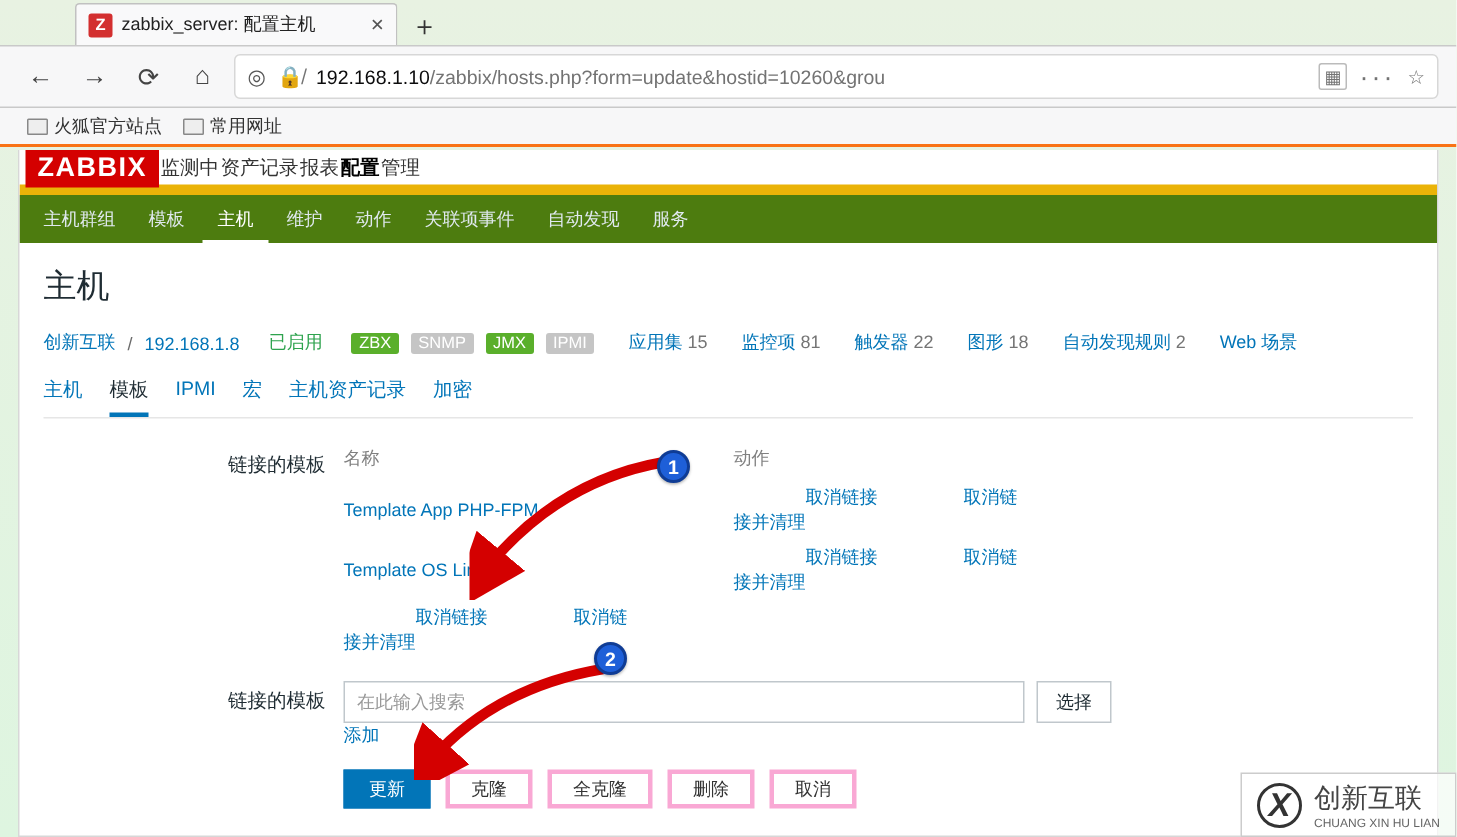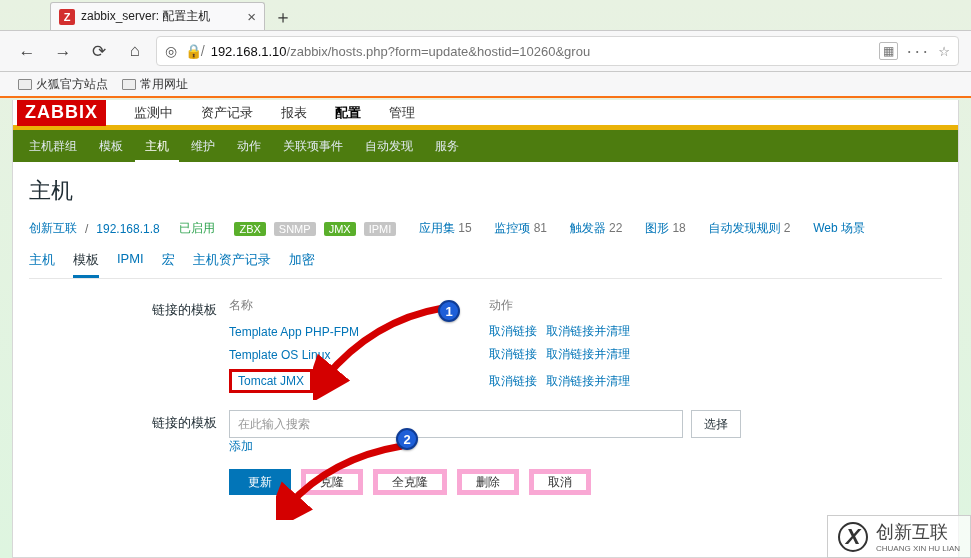--- a/index.html
+++ b/index.html
@@ -114,22 +114,22 @@
     border-top: none;
     overflow: hidden;
   }
 
   .zbx-header {
     background: #fff;
     height: 30px;
     display: flex;
     align-items: center;
     padding-left: 4px;
-    gap: 28px;
-    border-bottom: 5px solid #eab308;
+    gap: 1px;
+    border-bottom: 7px solid #eab308;
     text-align: center;
   }
   .zbx-logo {
     background: #d40000;
     color: #fff;
     font-weight: bold;
     font-size: 18px;
     letter-spacing: 1px;
     padding: 3px 8px;
   }
@@ -195,21 +195,21 @@
   .form-area { margin-top: 18px; }
   .form-row { display:flex; margin-bottom: 14px; }
   .form-label { width: 200px; text-align: right; padding-right: 12px; padding-top:4px; font-size:13px; }
 
   .tmpl-table { }
   .tmpl-head { display:flex; font-size:12px; color:#808080; margin-bottom:6px; }
   .tmpl-col-name { width: 260px; }
   .tmpl-col-act { width: 200px; }
   .tmpl-row { display:flex; font-size:12px; padding: 3px 0; align-items:center; }
   .tmpl-row a { color:#0275b8; text-decoration:none; }
-  .tmpl-row .tmpl-col-act a { margin-right: 6px; }
+  .tmpl-row .tmpl-col-act a { margin-right: 6px; margin-left: 48px; }
 
   .red-box { border: 3px solid #d40000; padding: 2px 6px; display:inline-block; }
 
   .searchbox {
     width: 454px; height: 28px;
     border:1px solid #c0c7cc;
     padding: 0 8px;
     font-size: 12px;
     color:#999;
     display:flex; align-items:center;
@@ -219,21 +219,21 @@
     border:1px solid #c0c7cc;
     background:#fff; font-size:12px;
     margin-left: 8px;
     display:inline-flex; align-items:center;
   }
   .txt-link { color:#0275b8; font-size:12px; }
 
   .btn-row { margin-left:200px; margin-top: 10px; display:flex; gap:10px; }
   .btn {
     height: 26px; padding: 0 14px;
-    border:5px solid #f9a8d4;
+    border:3px solid #f9a8d4;
     background:#fff;
     font-size:12px; color:#333;
     display:inline-flex; align-items:center;
   }
   .btn.primary { background:#0275b8; border-color:#0275b8; color:#fff; }
 
   
   .badge {
     position:absolute; width:22px; height:22px; border-radius:50%;
     background:#1e5fd8; border:2px solid #0f3c95;
@@ -368,21 +368,20 @@
           </div>
           <div class="tmpl-row">
             <div class="tmpl-col-name"><a>Template App PHP-FPM</a></div>
             <div class="tmpl-col-act"><a>取消链接</a> <a>取消链接并清理</a></div>
           </div>
           <div class="tmpl-row">
             <div class="tmpl-col-name"><a>Template OS Linux</a></div>
             <div class="tmpl-col-act"><a>取消链接</a> <a>取消链接并清理</a></div>
           </div>
           <div class="tmpl-row">
-            <div class="tmpl-col-name"><span class="red-box"><a>Tomcat JMX</a></span></div>
             <div class="tmpl-col-act"><a>取消链接</a> <a>取消链接并清理</a></div>
           </div>
         </div>
       </div>
 
       <div class="form-row">
         <div class="form-label">链接的模板</div>
         <div>
           <div style="display:flex;">
             <div class="searchbox">

